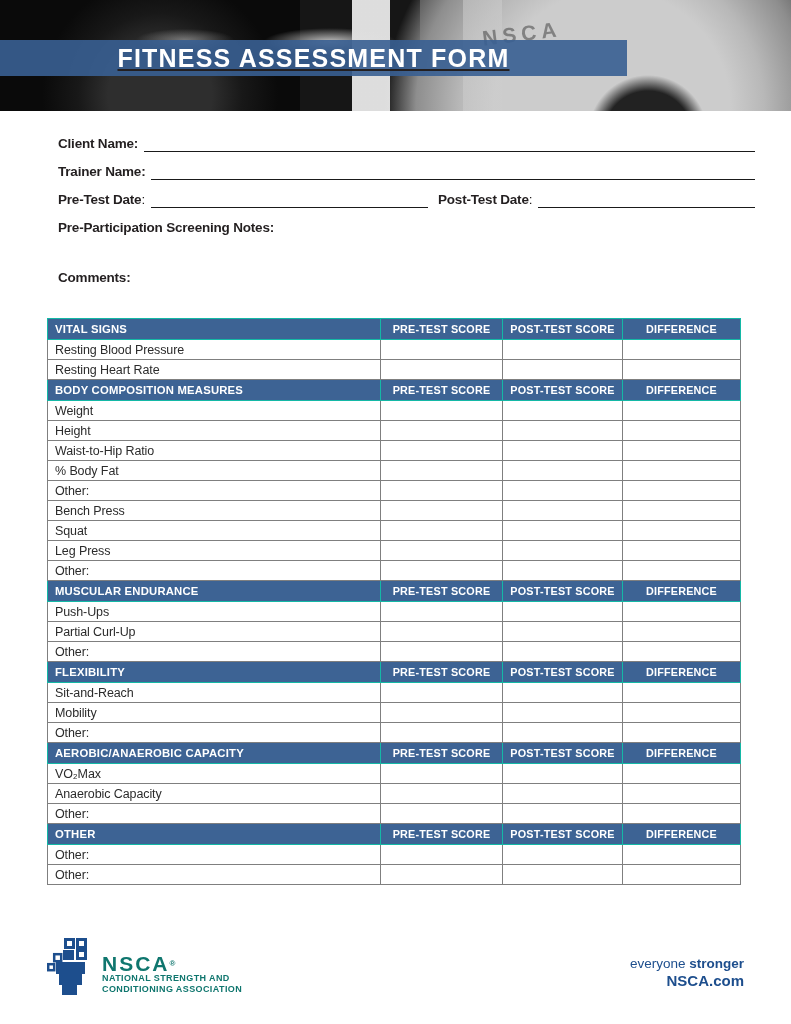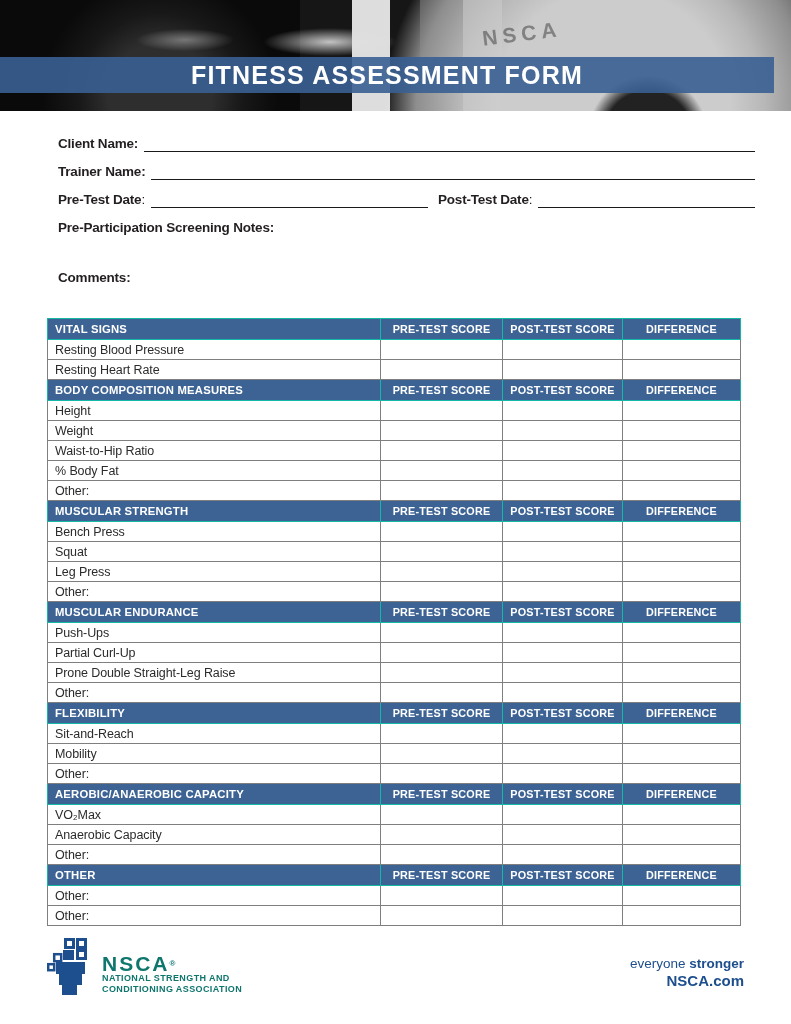--- a/index.html
+++ b/index.html
@@ -22,23 +22,23 @@
       radial-gradient(circle 230px at 612px 108px, #cccccc 0 118px, #b8b8b8 152px, #8e8e8e 196px, rgba(45,45,45,0) 228px),
       linear-gradient(90deg, #0a0a0a 0 300px, #161616 300px 420px, #4e4e4e 420px 470px, #6f6f6f 470px 640px, #5c5c5c 640px 791px);
   }
   #photo .engraving{
     position:absolute;top:22px;left:482px;
     transform:rotate(-7deg);
     font-weight:bold;font-size:21px;letter-spacing:5px;
     color:rgba(70,70,70,.55);
   }
   #banner{
-    position:absolute;top:57px;left:0;width:774px;height:36px;
+    position:absolute;top:40px;left:0;width:627px;height:36px;
     background:rgba(56,95,146,.9);
-    display:flex;align-items:center;justify-content:center;
+    display:flex;align-items:center;justify-content:center;text-decoration:underline;
   }
   #banner .title{
     color:#ffffff;font-weight:bold;font-size:25px;letter-spacing:1.2px;
   }
 
   
   #fields{position:absolute;top:124px;left:58px;width:697px;}
   .field-row{display:flex;align-items:flex-end;height:28px;}
   .field-label{font-weight:bold;font-size:13.5px;letter-spacing:-0.2px;white-space:nowrap;padding-bottom:1px;}
   .colon{font-weight:normal;}
@@ -150,55 +150,49 @@
         <td></td>
         <td></td>
       </tr>
       <tr class="section-header">
         <th class="label">BODY COMPOSITION MEASURES</th>
         <th>PRE-TEST SCORE</th>
         <th>POST-TEST SCORE</th>
         <th>DIFFERENCE</th>
       </tr>
       <tr>
+        <td class="label">Weight</td>
+        <td></td>
+        <td></td>
+        <td></td>
+      </tr>
+      <tr>
         <td class="label">Height</td>
         <td></td>
         <td></td>
         <td></td>
       </tr>
       <tr>
-        <td class="label">Weight</td>
-        <td></td>
-        <td></td>
-        <td></td>
-      </tr>
-      <tr>
         <td class="label">Waist-to-Hip Ratio</td>
         <td></td>
         <td></td>
         <td></td>
       </tr>
       <tr>
         <td class="label">% Body Fat</td>
         <td></td>
         <td></td>
         <td></td>
       </tr>
       <tr>
         <td class="label">Other:</td>
         <td></td>
         <td></td>
         <td></td>
       </tr>
-      <tr class="section-header">
-        <th class="label">MUSCULAR STRENGTH</th>
-        <th>PRE-TEST SCORE</th>
-        <th>POST-TEST SCORE</th>
-        <th>DIFFERENCE</th>
-      </tr>
       <tr>
         <td class="label">Bench Press</td>
         <td></td>
         <td></td>
         <td></td>
       </tr>
       <tr>
         <td class="label">Squat</td>
         <td></td>
         <td></td>
@@ -223,26 +217,20 @@
         <th>DIFFERENCE</th>
       </tr>
       <tr>
         <td class="label">Push-Ups</td>
         <td></td>
         <td></td>
         <td></td>
       </tr>
       <tr>
         <td class="label">Partial Curl-Up</td>
-        <td></td>
-        <td></td>
-        <td></td>
-      </tr>
-      <tr>
-        <td class="label">Prone Double Straight-Leg Raise</td>
         <td></td>
         <td></td>
         <td></td>
       </tr>
       <tr>
         <td class="label">Other:</td>
         <td></td>
         <td></td>
         <td></td>
       </tr>

